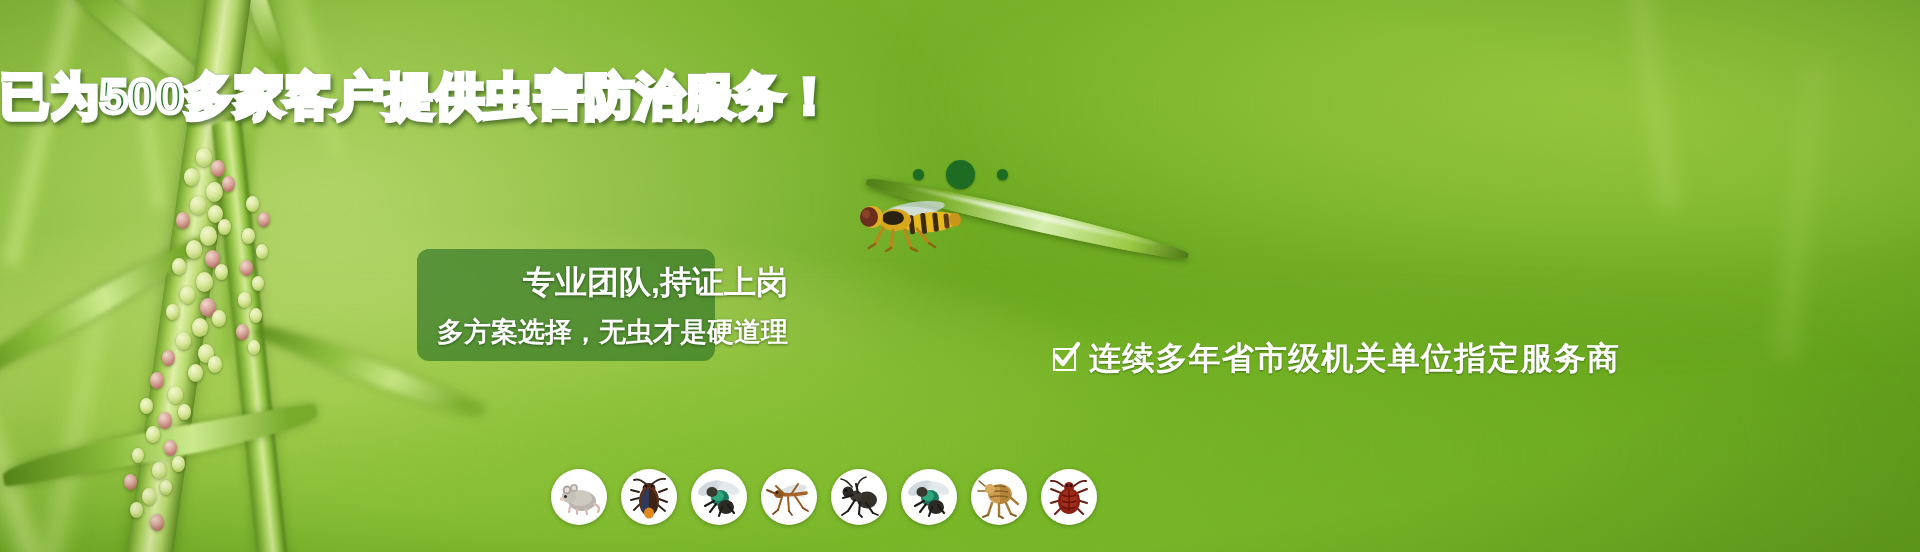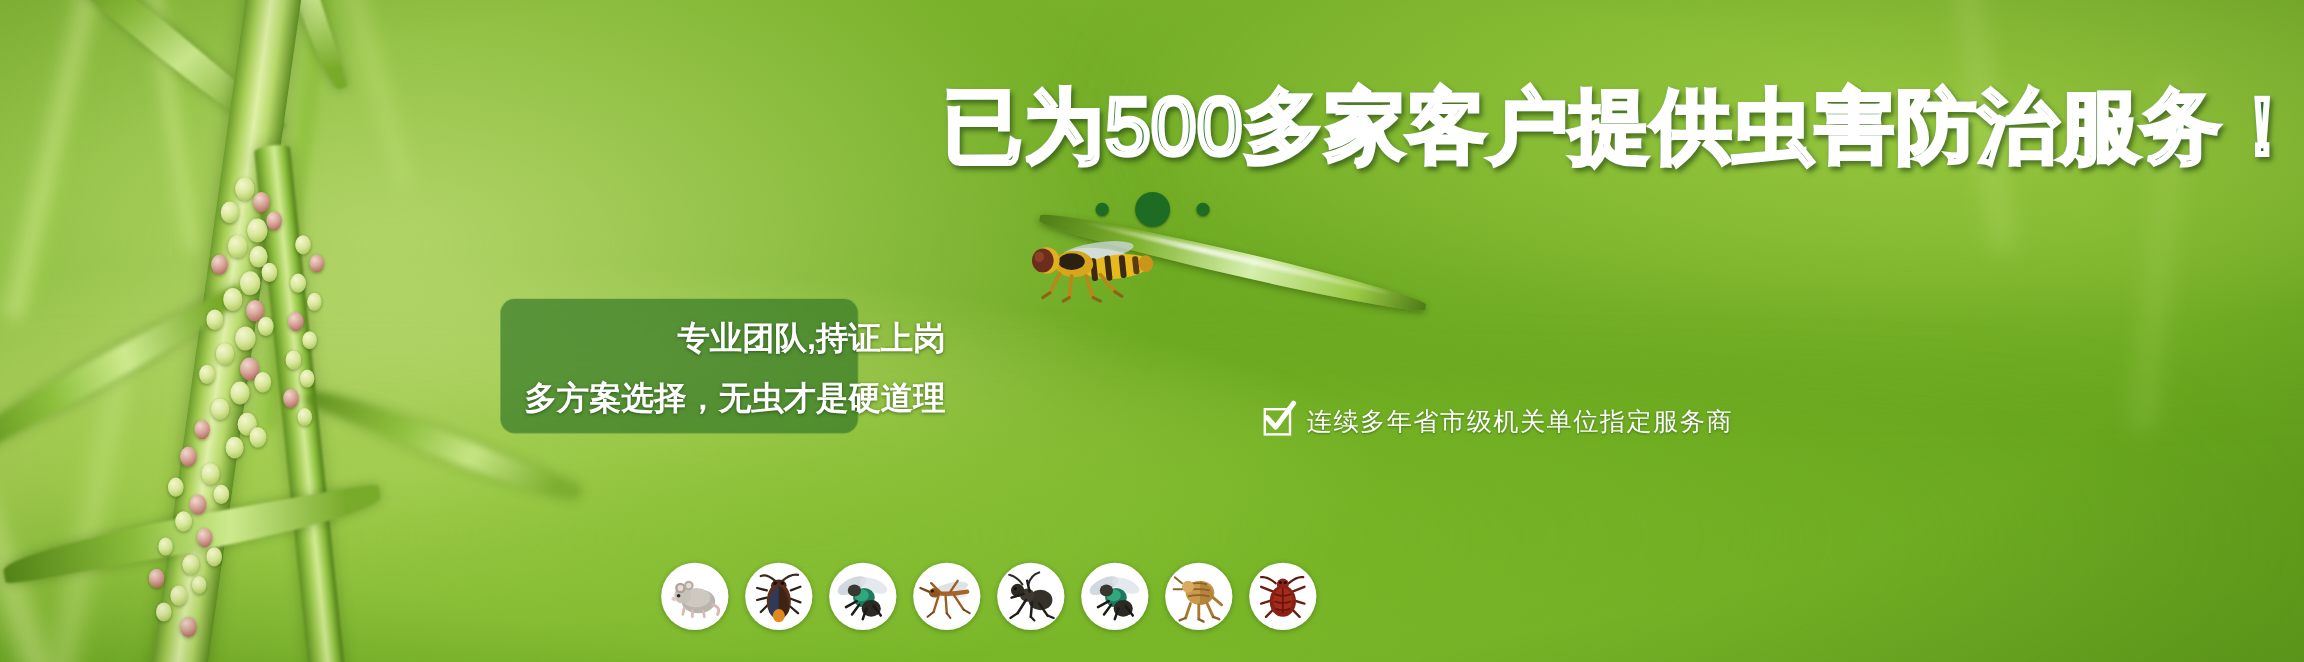--- a/index.html
+++ b/index.html
@@ -108,23 +108,23 @@
   .leaf-stem::after{
     content:""; position:absolute; left:10%; top:3px; width:80%; height:5px;
     background: linear-gradient(90deg, rgba(255,255,255,.0), rgba(255,255,255,.75) 40%, rgba(255,255,255,.2) 90%);
     border-radius: 50%/3px; filter: blur(1px);
   }
   .hoverfly { position:absolute; left: 845px; top: 196px; width: 120px; height: 58px; }
 
   
   .headline {
     position: absolute; left: 0; top: 72px; width: 100%;
-    text-align: right;
-    font-size: 67px; line-height: 1;
-    font-weight: 400;
+    text-align: left;
+    font-size: 49px; line-height: 1;
+    font-weight: 700;
     letter-spacing: 1px;
     white-space: nowrap;
   }
   .headline .hl-inner {
     display: inline-block;
     background: linear-gradient(180deg,#1d5e23 0%,#23772c 30%,#2f8f38 52%,#1c6324 74%,#12481a 100%);
     -webkit-background-clip: text;
     background-clip: text;
     color: transparent;
     -webkit-text-stroke: 5px #ffffff;
@@ -159,37 +159,37 @@
     display: flex; flex-direction: column; gap: 0px;
   }
   .info-lines .line {
     color: #ffffff;
     font-weight: 700;
     text-align: right;
     white-space: nowrap;
     text-shadow: 0 1px 3px rgba(10,40,5,.55);
     padding-right: 12px;
   }
-  .info-lines .line.l1 { font-size: 27px; line-height: 49px; letter-spacing: 0px; }
+  .info-lines .line.l1 { font-size: 32px; line-height: 49px; letter-spacing: 0px; }
   .info-lines .line.l2 { font-size: 27px; line-height: 50px; letter-spacing: 0px; }
   .info-lines .line.l3 { font-size: 27px; line-height: 50px; letter-spacing: 0px; }
 
   
   .check-list {
     position: absolute; left: 1053px; top: 337px;
     display: flex; flex-direction: column; gap: 10px;
   }
   .check-item { display: flex; align-items: center; gap: 13px; }
   .check-box {
     position: relative; width: 23px; height: 23px;
     border: 2px solid #ffffff; flex: 0 0 auto;
   }
   .check-box svg { position: absolute; left: -4px; top: -9px; width: 30px; height: 30px; display:block; }
   .check-label {
-    color: #ffffff; font-size: 21px; font-weight: 400;
+    color: #ffffff; font-size: 32px; font-weight: 700;
     letter-spacing: 1.2px; white-space: nowrap;
     text-shadow: 0 1px 2px rgba(10,40,5,.45);
   }
 
   
   .pest-row {
     position: absolute; left: 551px; top: 469px;
     display: flex; gap: 14px;
   }
   .pest {

